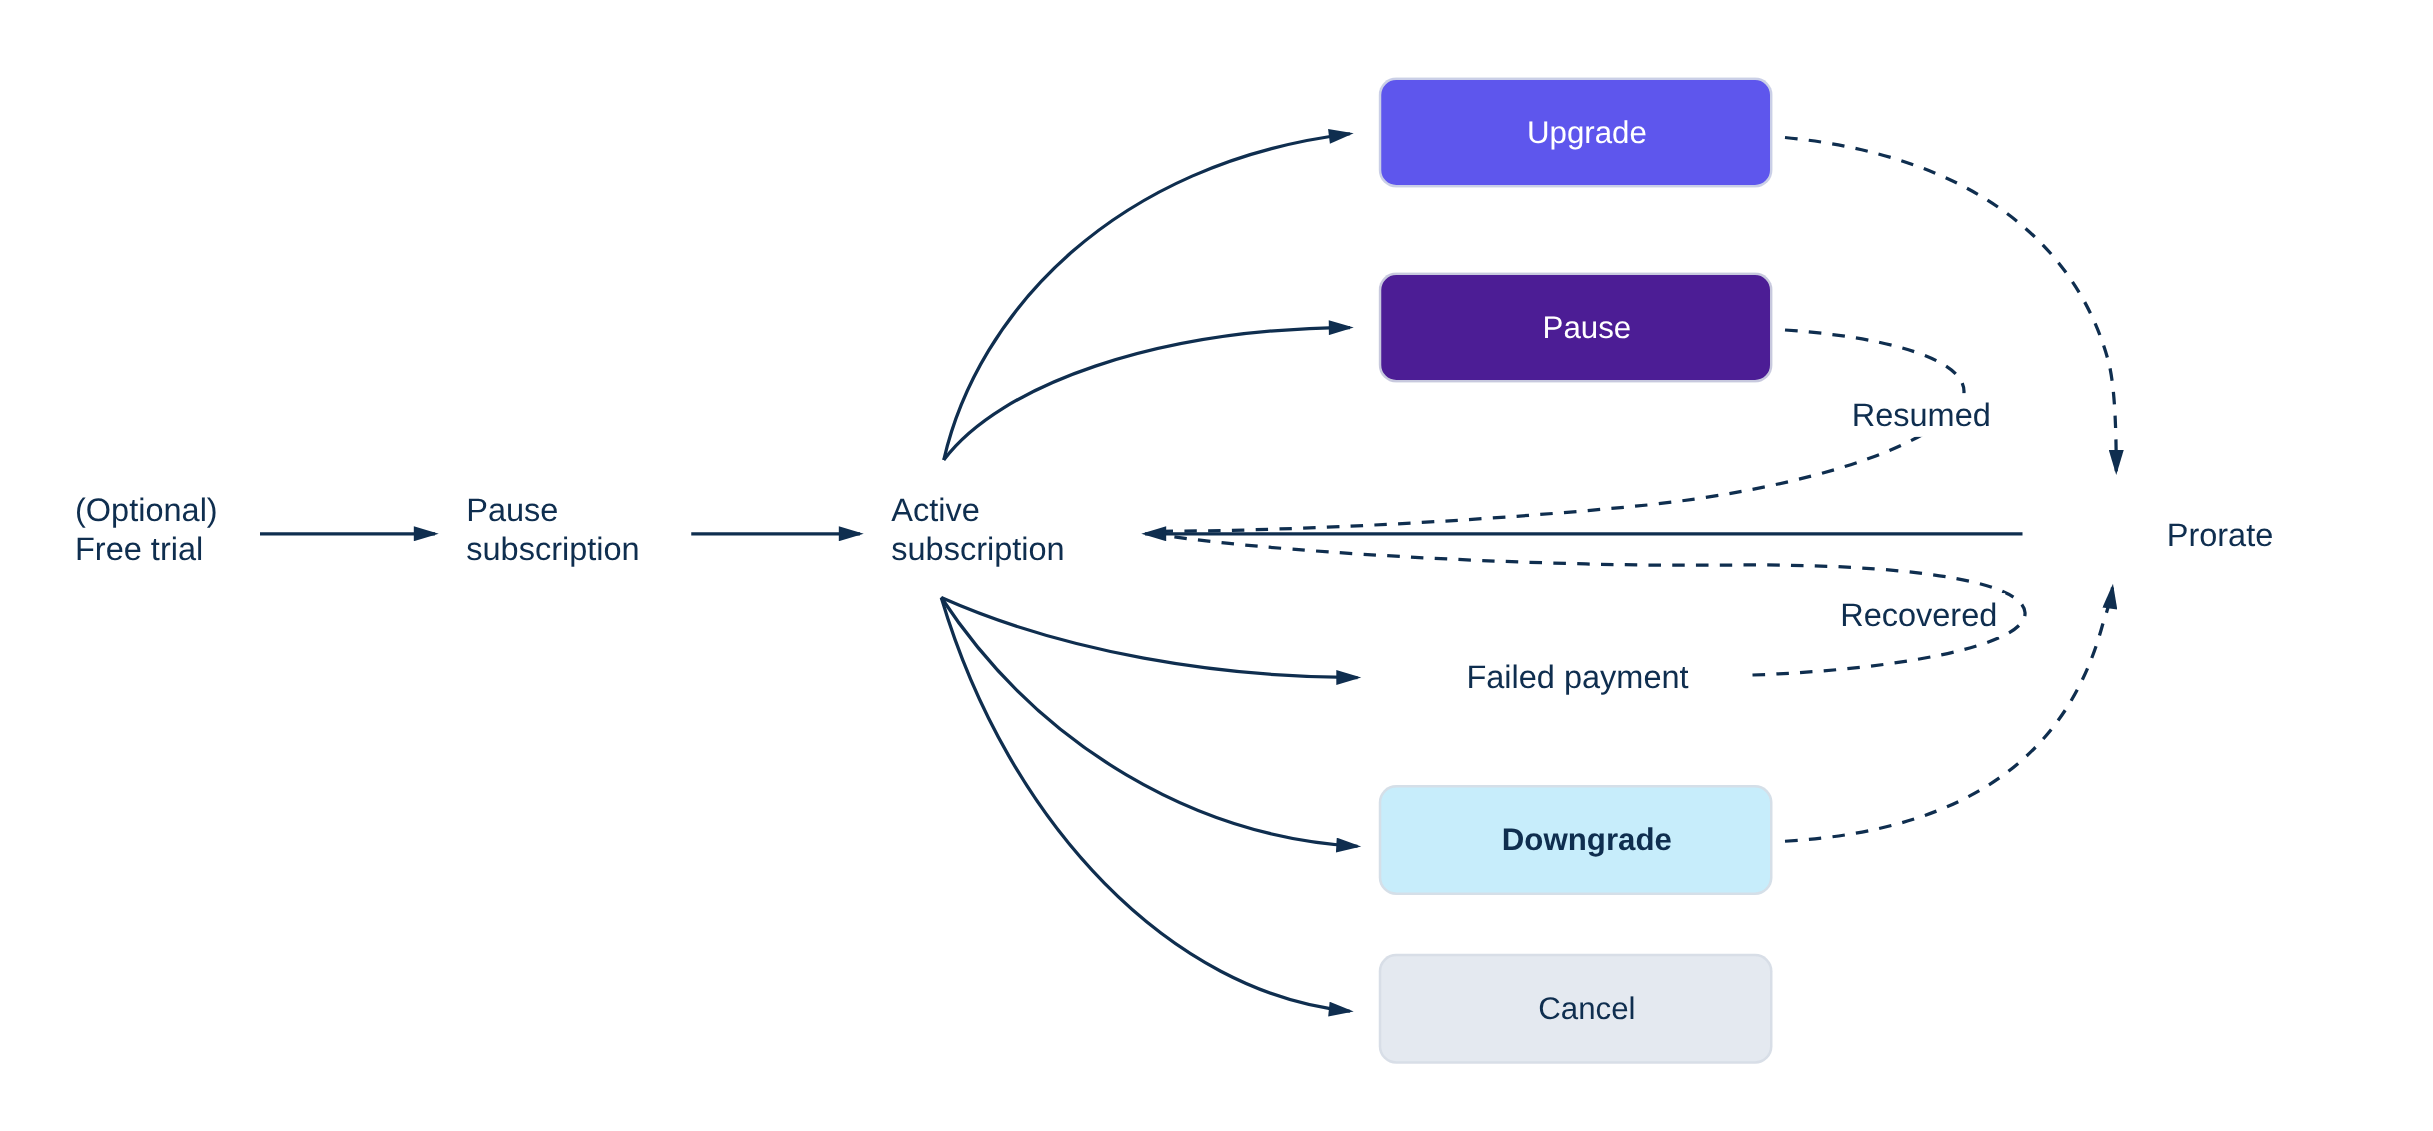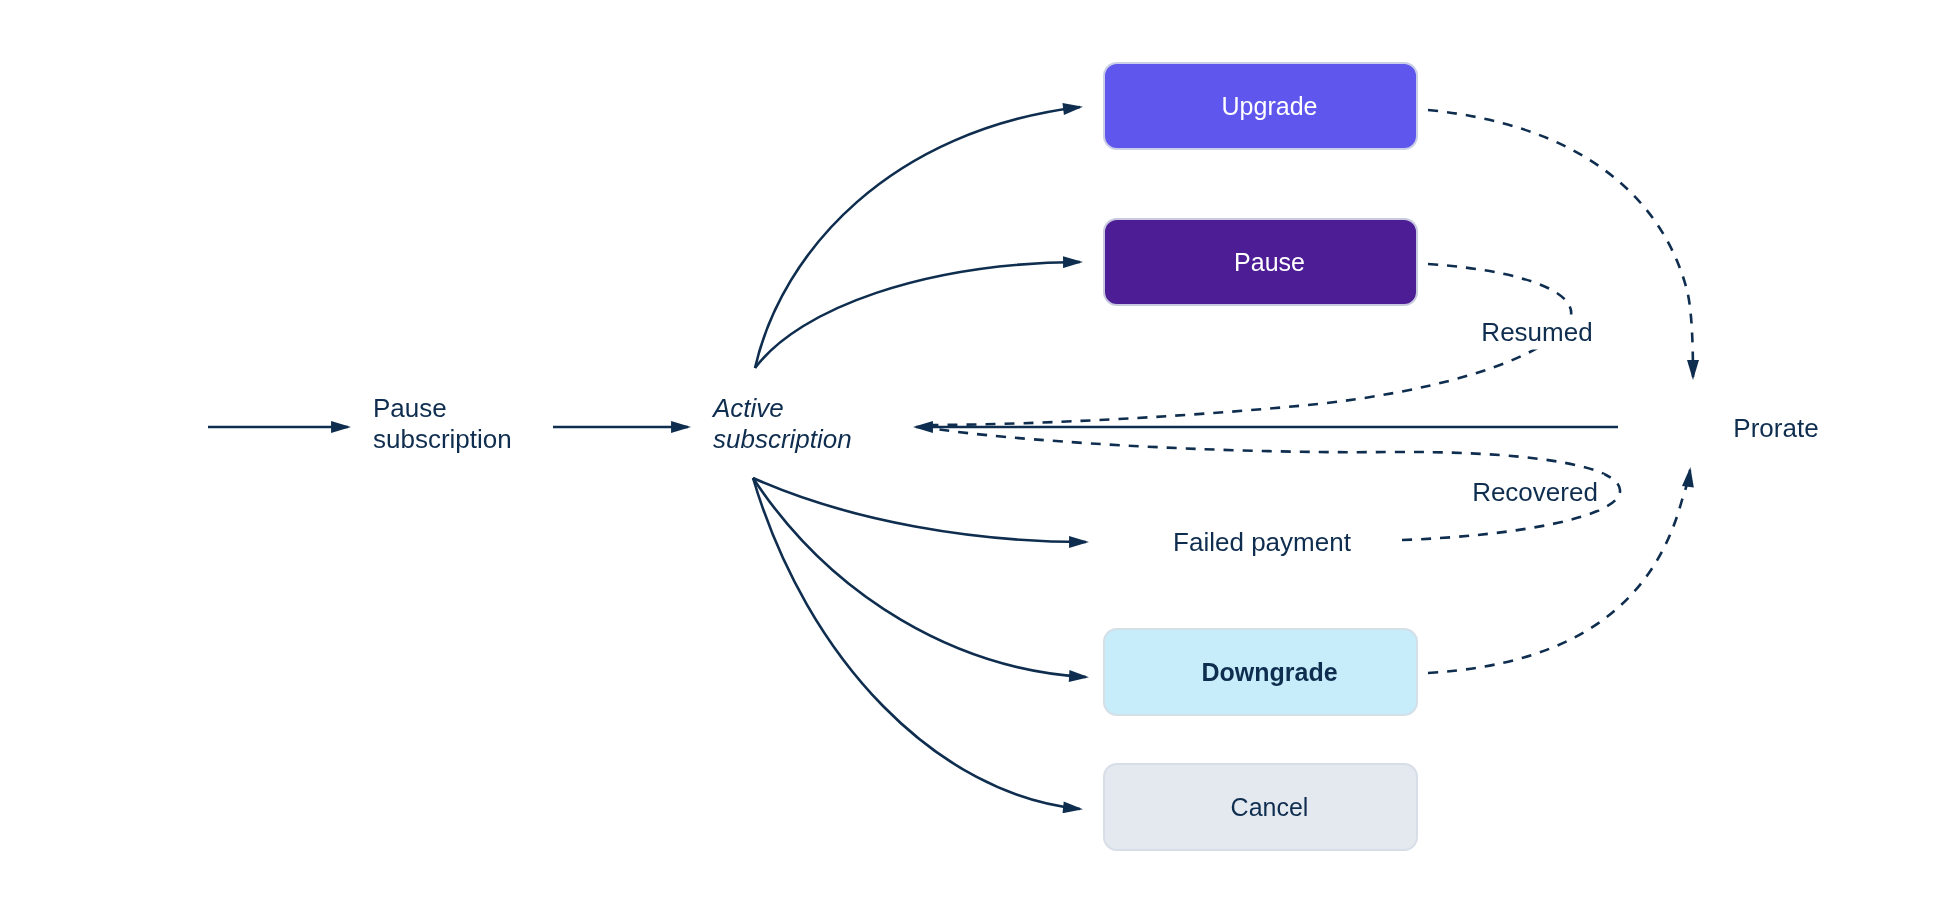--- a/index.html
+++ b/index.html
@@ -45,21 +45,21 @@
     justify-content: center;
     font-size: 25px;
     padding-left: 18px;
   }
   #btn-upgrade   { left: 1103px; top: 62px;  }
   #btn-pause     { left: 1103px; top: 218px; }
   #btn-downgrade { left: 1103px; top: 628px; font-weight: bold; }
   #btn-cancel    { left: 1103px; top: 763px; }
   #lbl-free-trial   { left: 60px;  top: 393px; }
   #lbl-start-sub    { left: 373px; top: 393px; }
-  #lbl-active-sub   { left: 713px; top: 393px; font-style: italic; }
+  #lbl-active-sub   { left: 713px; top: 393px; }
   #lbl-failed-payment { left: 1262px; top: 542px; }
   #lbl-resumed        { left: 1537px; top: 332px; }
   #lbl-recovered      { left: 1535px; top: 492px; }
   #lbl-prorate        { left: 1760px; top: 428px; margin-left: 16px; }
 </style>
 </head>
 <body>
 
 <div id="stage">
 
@@ -82,20 +82,22 @@
 
       <g stroke-dasharray="10 9">
         <path d="M1428,110 C1572,124 1660,190 1687,290 C1692,310 1693,345 1693,377" marker-end="url(#arrow)"></path>
         <path d="M1428,264 C1545,272 1598,302 1558,334 C1520,366 1428,392 1318,404 C1168,419 1008,425 930,425"></path>
         <path d="M1402,540 C1515,536 1622,517 1620,490 C1618,463 1515,451 1388,452 C1215,454 1002,440 930,428"></path>
         <path d="M1428,673 C1580,664 1655,600 1682,500 C1686,488 1689,478 1690,470" marker-end="url(#arrow)"></path>
       </g>
     </g>
   </svg>
 
+  <div class="node-label" id="lbl-free-trial">(Optional)
+Free trial</div>
   <div class="node-label" id="lbl-start-sub">Pause
 subscription</div>
   <div class="node-label" id="lbl-active-sub">Active
 subscription</div>
   <div class="edge-label" id="lbl-failed-payment">Failed payment</div>
   <div class="edge-label" id="lbl-resumed">Resumed</div>
   <div class="edge-label" id="lbl-recovered">Recovered</div>
   <div class="edge-label" id="lbl-prorate">Prorate</div>
 
   <div class="btn" id="btn-upgrade" style="background: rgb(94, 86, 237); color: rgb(255, 255, 255);">Upgrade</div>

